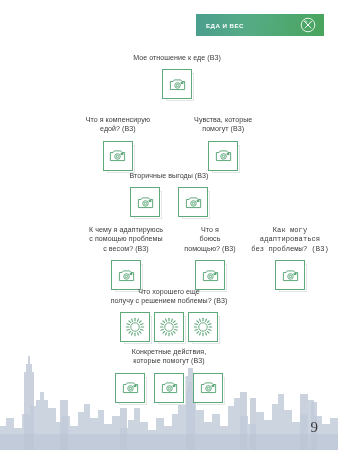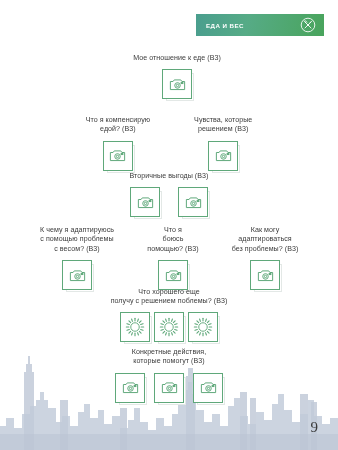--- a/index.html
+++ b/index.html
@@ -223,21 +223,21 @@
                 <circle cx="12" cy="13.2" r="3.5"></circle>
                 <circle cx="12" cy="13.2" r="1.5"></circle>
                 <rect x="16.6" y="9.4" width="2.2" height="1.4"></rect>
               </svg>
             </div>
           </div>
         </div>
       </div>
       <div class="col">
         <div class="caption">Чувства, которые
-решением (В3)</div>
+помогут (В3)</div>
         <div class="tilewrap">
           <div class="tile">
             <div class="ghost"></div>
             <div class="frame">
               <svg width="19" height="19" viewBox="0 0 24 24" fill="none" stroke="#5fa87a" stroke-width="1.25">
                 <path d="M3 8.2h3.4l1.5-2h8.2l1.5 2H21v10.2H3z"></path>
                 <circle cx="12" cy="13.2" r="3.5"></circle>
                 <circle cx="12" cy="13.2" r="1.5"></circle>
                 <rect x="16.6" y="9.4" width="2.2" height="1.4"></rect>
               </svg>
@@ -270,21 +270,21 @@
             <circle cx="12" cy="13.2" r="3.5"></circle>
             <circle cx="12" cy="13.2" r="1.5"></circle>
             <rect x="16.6" y="9.4" width="2.2" height="1.4"></rect>
           </svg>
         </div>
       </div>
     </div>
   </div>
 
   <div class="block" style="top:226px;">
-    <div class="cols" style="gap:12px;">
+    <div class="cols" style="justify-content:flex-end;">
       <div class="col" style="width:104px;">
         <div class="caption">К чему я адаптируюсь
 с помощью проблемы
 с весом? (В3)</div>
         <div class="tilewrap">
           <div class="tile">
             <div class="ghost"></div>
             <div class="frame">
               <svg width="19" height="19" viewBox="0 0 24 24" fill="none" stroke="#5fa87a" stroke-width="1.25">
                 <path d="M3 8.2h3.4l1.5-2h8.2l1.5 2H21v10.2H3z"></path>
@@ -307,21 +307,21 @@
               <svg width="19" height="19" viewBox="0 0 24 24" fill="none" stroke="#5fa87a" stroke-width="1.25">
                 <path d="M3 8.2h3.4l1.5-2h8.2l1.5 2H21v10.2H3z"></path>
                 <circle cx="12" cy="13.2" r="3.5"></circle>
                 <circle cx="12" cy="13.2" r="1.5"></circle>
                 <rect x="16.6" y="9.4" width="2.2" height="1.4"></rect>
               </svg>
             </div>
           </div>
         </div>
       </div>
-      <div class="col" style="width:96px;">
+      <div class="col" style="width:96px;font-family:Liberation Mono, monospace;">
         <div class="caption">Как могу
 адаптироваться
 без проблемы? (В3)</div>
         <div class="tilewrap">
           <div class="tile">
             <div class="ghost"></div>
             <div class="frame">
               <svg width="19" height="19" viewBox="0 0 24 24" fill="none" stroke="#5fa87a" stroke-width="1.25">
                 <path d="M3 8.2h3.4l1.5-2h8.2l1.5 2H21v10.2H3z"></path>
                 <circle cx="12" cy="13.2" r="3.5"></circle>

